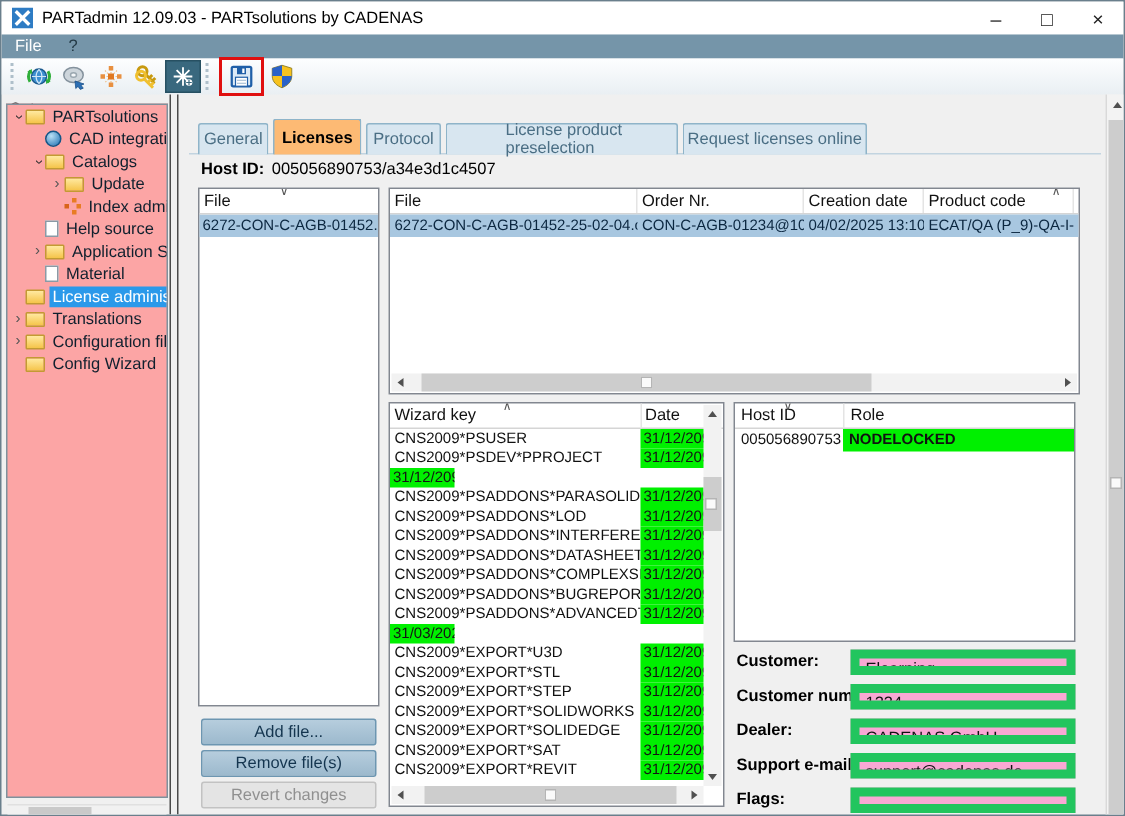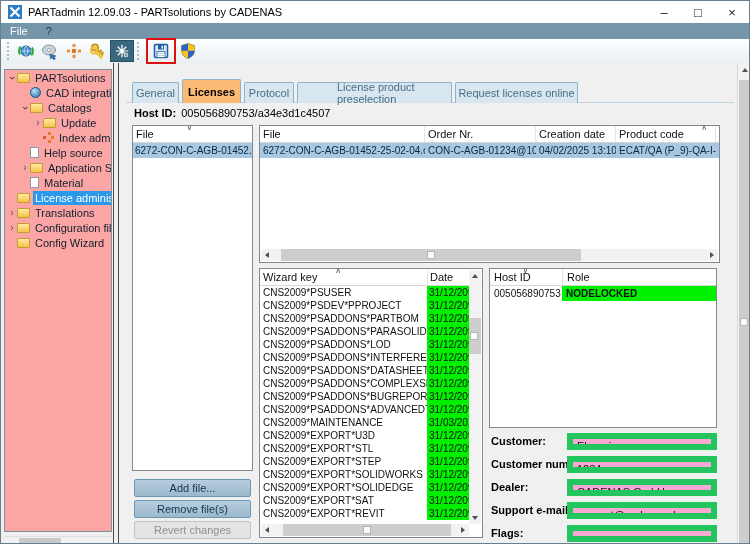--- a/index.html
+++ b/index.html
@@ -354,21 +354,20 @@
     <div class="lic-body">
         <div class="lrow">
           <span class="lkv">CNS2009*PSUSER</span>
           <span class="ldv">31/12/2099</span>
         </div>
         <div class="lrow">
           <span class="lkv">CNS2009*PSDEV*PPROJECT</span>
           <span class="ldv">31/12/2099</span>
         </div>
         <div class="lrow">
-          <span class="lkv">CNS2009*PSADDONS*PARTBOM</span>
           <span class="ldv">31/12/2099</span>
         </div>
         <div class="lrow">
           <span class="lkv">CNS2009*PSADDONS*PARASOLID</span>
           <span class="ldv">31/12/2099</span>
         </div>
         <div class="lrow">
           <span class="lkv">CNS2009*PSADDONS*LOD</span>
           <span class="ldv">31/12/2099</span>
         </div>
@@ -386,21 +385,20 @@
         </div>
         <div class="lrow">
           <span class="lkv">CNS2009*PSADDONS*BUGREPORT</span>
           <span class="ldv">31/12/2099</span>
         </div>
         <div class="lrow">
           <span class="lkv">CNS2009*PSADDONS*ADVANCEDTOPO</span>
           <span class="ldv">31/12/2099</span>
         </div>
         <div class="lrow">
-          <span class="lkv">CNS2009*MAINTENANCE</span>
           <span class="ldv">31/03/2026</span>
         </div>
         <div class="lrow">
           <span class="lkv">CNS2009*EXPORT*U3D</span>
           <span class="ldv">31/12/2099</span>
         </div>
         <div class="lrow">
           <span class="lkv">CNS2009*EXPORT*STL</span>
           <span class="ldv">31/12/2099</span>
         </div>

